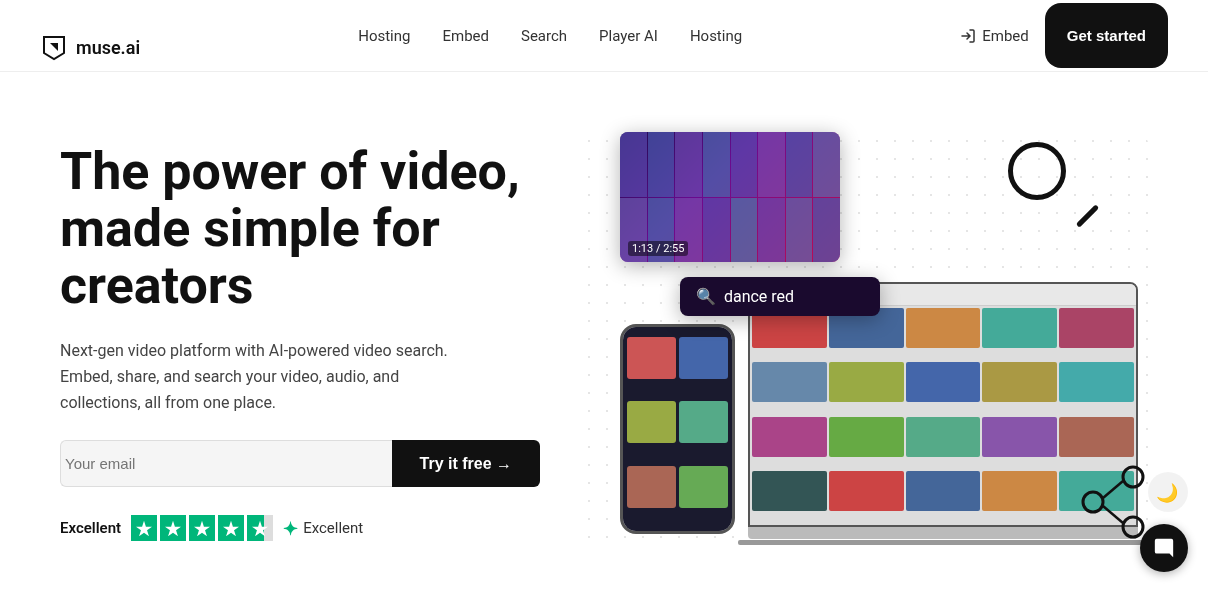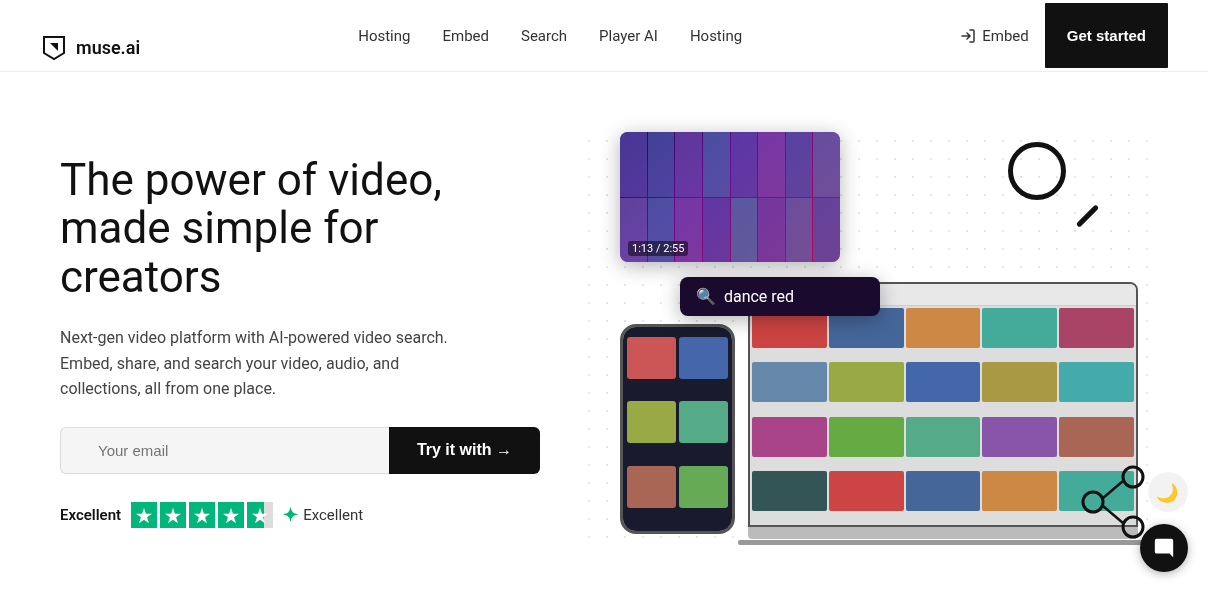--- a/index.html
+++ b/index.html
@@ -12,41 +12,41 @@
       position: sticky; top: 0; background: #fff; z-index: 100;
     }
     .nav-logo { display: flex; align-items: center; gap: 8px; font-size: 18px; font-weight: 600; text-decoration: none; color: #111; margin-top: 23px; }
     .nav-logo-icon { width: 28px; height: 28px; }
     .nav-links { display: flex; align-items: flex-start; gap: 32px; }
     .nav-links a { text-decoration: none; color: #333; font-size: 15px; }
     .nav-right { display: flex; align-items: center; gap: 16px; }
     .login-link { display: flex; align-items: center; gap: 6px; text-decoration: none; color: #333; font-size: 15px; }
     .get-started-btn {
       background: #111; color: #fff; border: none; padding: 24px 22px;
-      border-radius: 1px; font-size: 15px; font-weight: 600; cursor: pointer;
+      border-radius: 16px; font-size: 15px; font-weight: 600; cursor: pointer;
     }
 
     
     .hero {
       display: flex; align-items: center; justify-content: space-between;
       padding: 60px 60px 60px 60px; min-height: calc(592px - 72px);
       max-width: 1208px; margin: 0 auto;
     }
     .hero-left { max-width: 480px; flex-shrink: 0; }
     .hero-headline {
-      font-size: 44px; font-weight: 400; line-height: 1.1;
+      font-size: 52px; font-weight: 700; line-height: 1.1;
       color: #111; margin-bottom: 24px;
     }
     .hero-subtext {
       font-size: 16px; color: #444; line-height: 1.6;
       margin-bottom: 25px; max-width: 420px;
     }
     .hero-cta { display: flex; gap: 0; margin-bottom: 28px; }
     .email-input {
-      flex: 1; padding: 14px 37px; font-size: 15px; border: 1px solid #ddd;
+      flex: 1; padding: 14px 4px; font-size: 15px; border: 1px solid #ddd;
       border-right: none; border-radius: 6px 0 0 6px; background: #f5f5f5;
       outline: none; color: #999;
     }
     .try-free-btn {
       background: #111; color: #fff; border: none; padding: 14px 28px;
       font-size: 16px; font-weight: 600; border-radius: 0 6px 6px 0;
       cursor: pointer; display: flex; align-items: center; gap: 8px; white-space: nowrap;
     }
     .trustpilot-row { display: flex; align-items: center; gap: 10px; }
     .trustpilot-label { font-size: 15px; font-weight: 600; color: #111; }
@@ -183,21 +183,21 @@
   </div>
 </nav>
 
 <section class="hero">
   <div class="hero-left">
     <h1 class="hero-headline">The power of video, made simple for creators</h1>
     <p class="hero-subtext">Next-gen video platform with AI-powered video search. Embed, share, and search your video, audio, and collections, all from one place.</p>
 
     <div class="hero-cta">
       <input type="email" class="email-input" placeholder="Your email" style="">
-      <button class="try-free-btn">Try it with →</button>
+      <button class="try-free-btn">Try it free →</button>
     </div>
 
     <div class="trustpilot-row">
       <span class="trustpilot-label">Excellent</span>
       <div class="stars">
         <div class="star">
           <svg viewBox="0 0 20 20">
               <path d="M10 1l2.4 7.4H20l-6.2 4.5 2.4 7.4L10 16l-6.2 4.3 2.4-7.4L0 8.4h7.6z"></path>
             </svg>
         </div>

